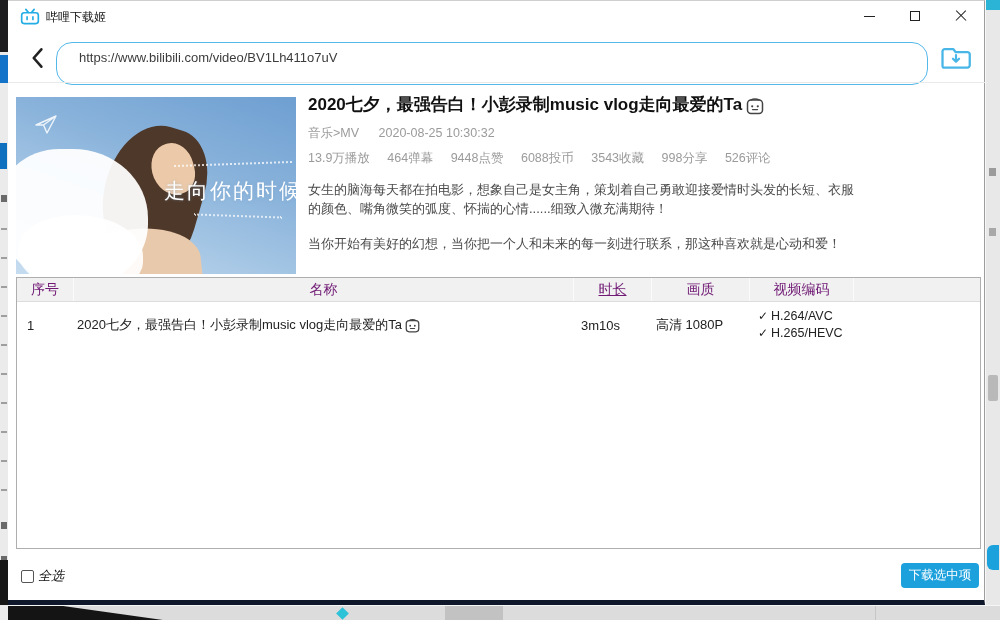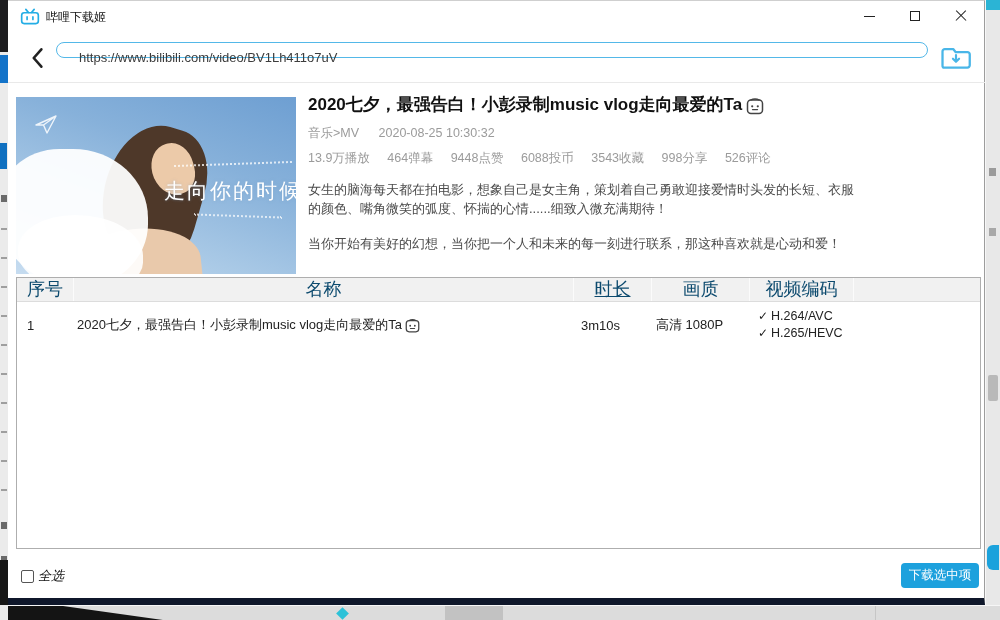--- a/index.html
+++ b/index.html
@@ -26,38 +26,38 @@
 
   .bg-bottom { position:absolute; left:8px; top:605px; width:992px; height:15px; background:#dcdcdc; border-top:1px solid #f6f6f6; }
   .bg-bottom .dark-corner { position:absolute; left:0; top:0; width:162px; height:15px; background:#141414;
       clip-path:polygon(0 0, 34% 0, 100% 100%, 0 100%); }
   .bg-bottom .cyan-diamond { position:absolute; left:330px; top:3px; width:9px; height:9px; background:#2cc2d8; transform:rotate(45deg); }
   .bg-bottom .gray-seg { position:absolute; left:437px; top:0; width:58px; height:15px; background:#c2c2c2; }
   .bg-bottom .divider { position:absolute; left:867px; top:0; width:1px; height:15px; background:#c6c6c6; }
 
   
   .win { position:absolute; left:8px; top:0; width:977px; height:605px; background:#ffffff;
-         border-top:1px solid #cfcfcf; border-right:1px solid #9d9d9d; border-bottom:7px solid #0f172a; }
+         border-top:1px solid #cfcfcf; border-right:1px solid #9d9d9d; border-bottom:5px solid #0f172a; }
 
   
   .titlebar { position:absolute; left:0; top:0; width:100%; height:30px; background:#fff; }
   .app-icon { position:absolute; left:12px; top:7px; width:20px; height:17px; }
   .app-title { position:absolute; left:38px; top:8px; font-size:12px; color:#111; white-space:nowrap; }
   .winbtn { position:absolute; top:0; width:34px; height:30px; display:flex; align-items:center; justify-content:center; cursor:pointer; }
   .winbtn.min { left:844px; } .winbtn.max { left:890px; } .winbtn.close { left:936px; }
   .glyph-min { width:11px; height:1px; background:#222; }
   .glyph-max { width:10px; height:10px; border:1px solid #222; }
   .glyph-close { position:relative; width:12px; height:12px; }
   .glyph-close::before,.glyph-close::after { content:""; position:absolute; left:-1px; top:5px; width:14px; height:1.4px; background:#222; }
   .glyph-close::before { transform:rotate(45deg); } .glyph-close::after { transform:rotate(-45deg); }
 
   
   .navbar { position:absolute; left:0; top:34px; width:100%; height:46px; }
   .back-btn { position:absolute; left:18px; top:11px; width:22px; height:24px; cursor:pointer; }
-  .url-pill { position:absolute; left:48px; top:7px; width:872px; height:16px; border:1px solid #54b8e8; border-radius:16px; background:#fff; }
+  .url-pill { position:absolute; left:48px; top:7px; width:872px; height:43px; border:1px solid #54b8e8; border-radius:16px; background:#fff; }
   .url-pill input { position:absolute; left:22px; top:1px; width:830px; height:27px; border:none; outline:none; font-size:13px; color:#3c3c3c; font-family:inherit; background:transparent; }
   .dl-dir-btn { position:absolute; left:930px; top:9px; width:36px; height:28px; cursor:pointer; }
   .nav-divider { position:absolute; left:0; top:81px; width:977px; height:1px; background:#e9e9e9; }
 
   
   .thumb { position:absolute; left:8px; top:88px; width:280px; height:177px; overflow:hidden;
            background:linear-gradient(200deg,#6e9fd2 0%,#87b1da 35%,#a9c9e6 70%,#c6dcf0 100%);margin-top:8px; }
   .thumb .hair { position:absolute; left:88px; top:28px; width:98px; height:140px; background:#4e3829; border-radius:55% 45% 40% 60%; transform:rotate(16deg); }
   .thumb .face { position:absolute; left:136px; top:46px; width:42px; height:52px; background:#eccaa9; border-radius:50% 50% 45% 55%; transform:rotate(-14deg); }
   .thumb .shoulder { position:absolute; left:55px; top:132px; width:130px; height:70px; background:#e9c9ab; border-radius:50% 50% 0 0; transform:rotate(-6deg); }
@@ -83,21 +83,21 @@
             background:
               linear-gradient(115deg, transparent 38%, rgba(255,130,130,.4) 44%, rgba(255,220,120,.4) 50%, rgba(130,255,170,.35) 56%, transparent 62%),
               radial-gradient(circle at 60% 32%, #b headers 0,#b39ddb 0%, #7e57a2 48%, #473a78 100%); }
   .avatar .hair-blob { position:absolute; left:16px; top:14px; width:20px; height:30px; background:#d9a85c; border-radius:50% 50% 40% 60%; transform:rotate(10deg); }
   .avatar .guitar { position:absolute; left:24px; top:30px; width:18px; height:4px; background:#e8e0d0; border-radius:2px; transform:rotate(-20deg); }
   .uploader-name { margin-top:8px; font-size:13px; color:#333; white-space:nowrap; }
 
   
   .grid { position:absolute; left:8px; top:276px; width:965px; height:272px; border:1px solid #aeaeae; background:#fff; }
   .grid-header { display:flex; height:24px; background:#f1f1f1; border-bottom:1px solid #dcdcdc; }
-  .gh-cell { font-size:18px; color:#0c4a6e; text-align:center; line-height:23px; border-right:1px solid #fbfbfb; overflow:hidden; white-space:nowrap; }
+  .gh-cell { font-size:14px; color:#701a75; text-align:center; line-height:23px; border-right:1px solid #fbfbfb; overflow:hidden; white-space:nowrap; }
   .gh-cell:last-child { border-right:none; }
   .c1 { width:57px; } .c2 { width:500px; } .c3 { width:78px;text-decoration:underline; } .c4 { width:98px; } .c5 { width:104px; } .c6 { flex:1; }
   .grid-row { display:flex; align-items:center; min-height:46px; cursor:pointer; }
   .gr-cell { font-size:13px; color:#222; white-space:nowrap; overflow:hidden; }
   .gr-cell.idx { width:57px; padding-left:10px; }
   .gr-cell.name { width:500px; padding-left:3px; display:flex; align-items:center; gap:3px; }
   .gr-cell.dur { width:78px; padding-left:7px; }
   .gr-cell.qual { width:98px; padding-left:4px; }
   .gr-cell.codec { width:230px; padding-left:8px; font-size:12.5px; line-height:17px; }
   .codec-line { display:flex; align-items:center; gap:3px; }

